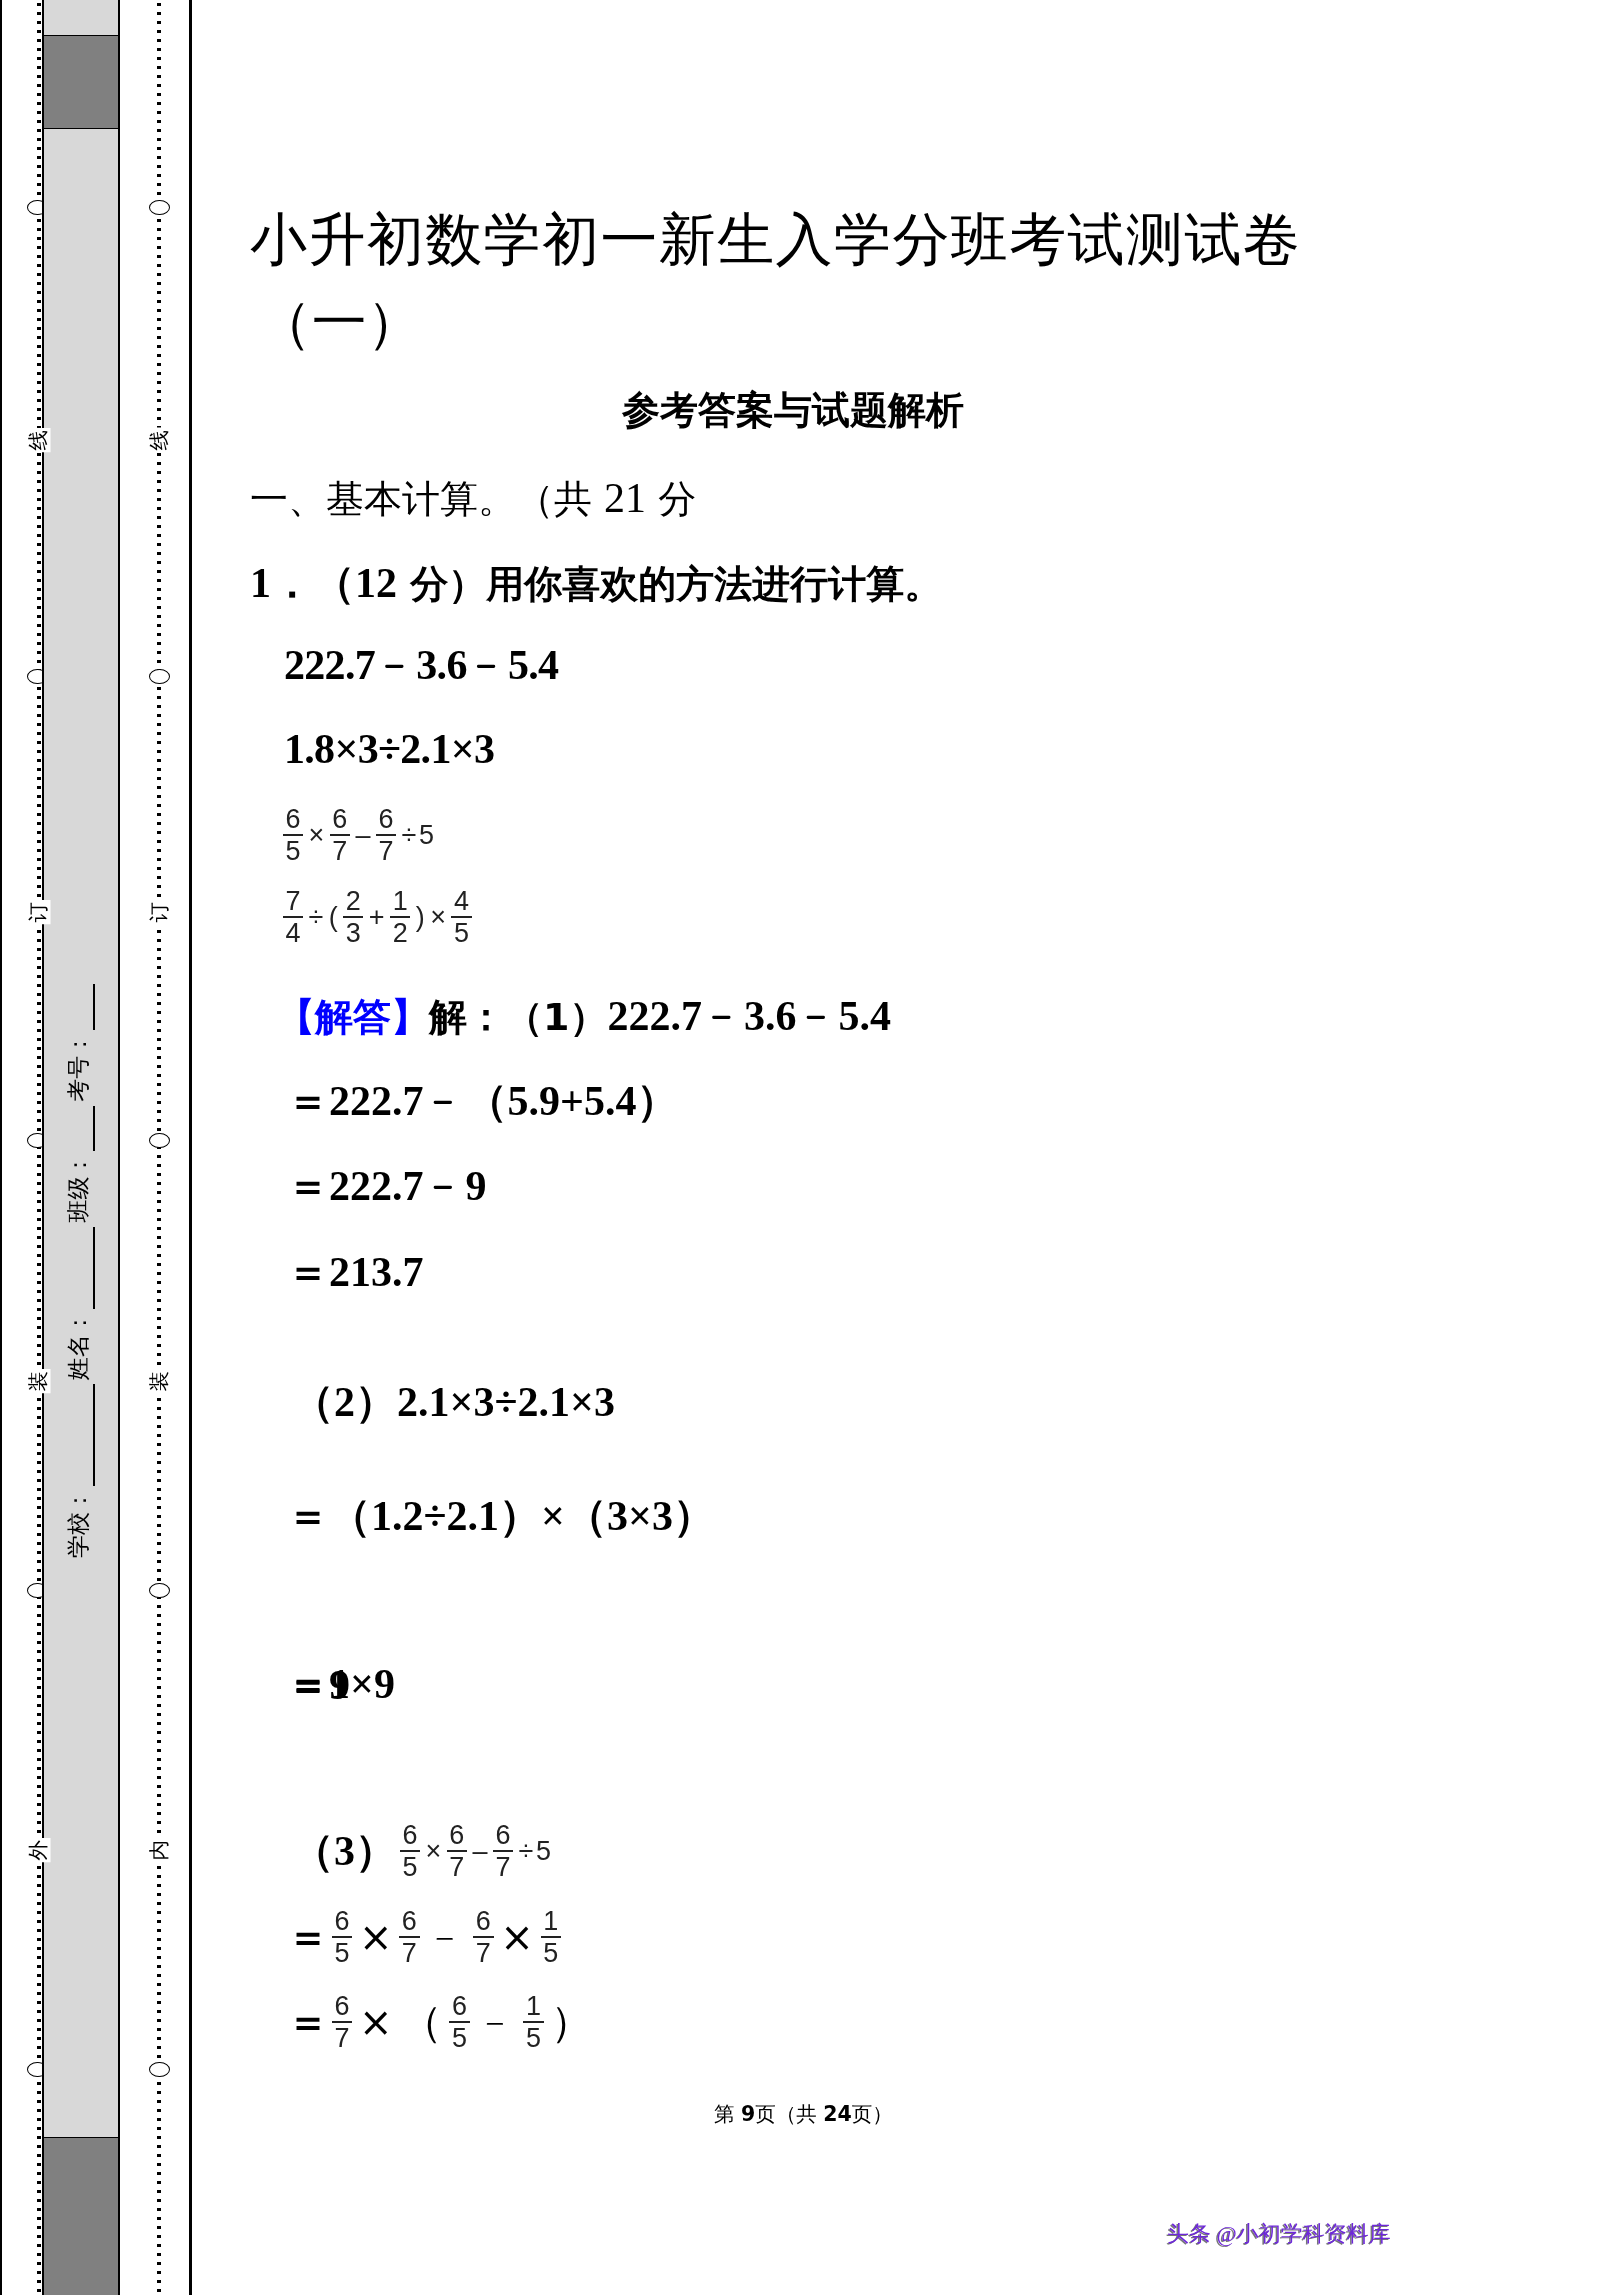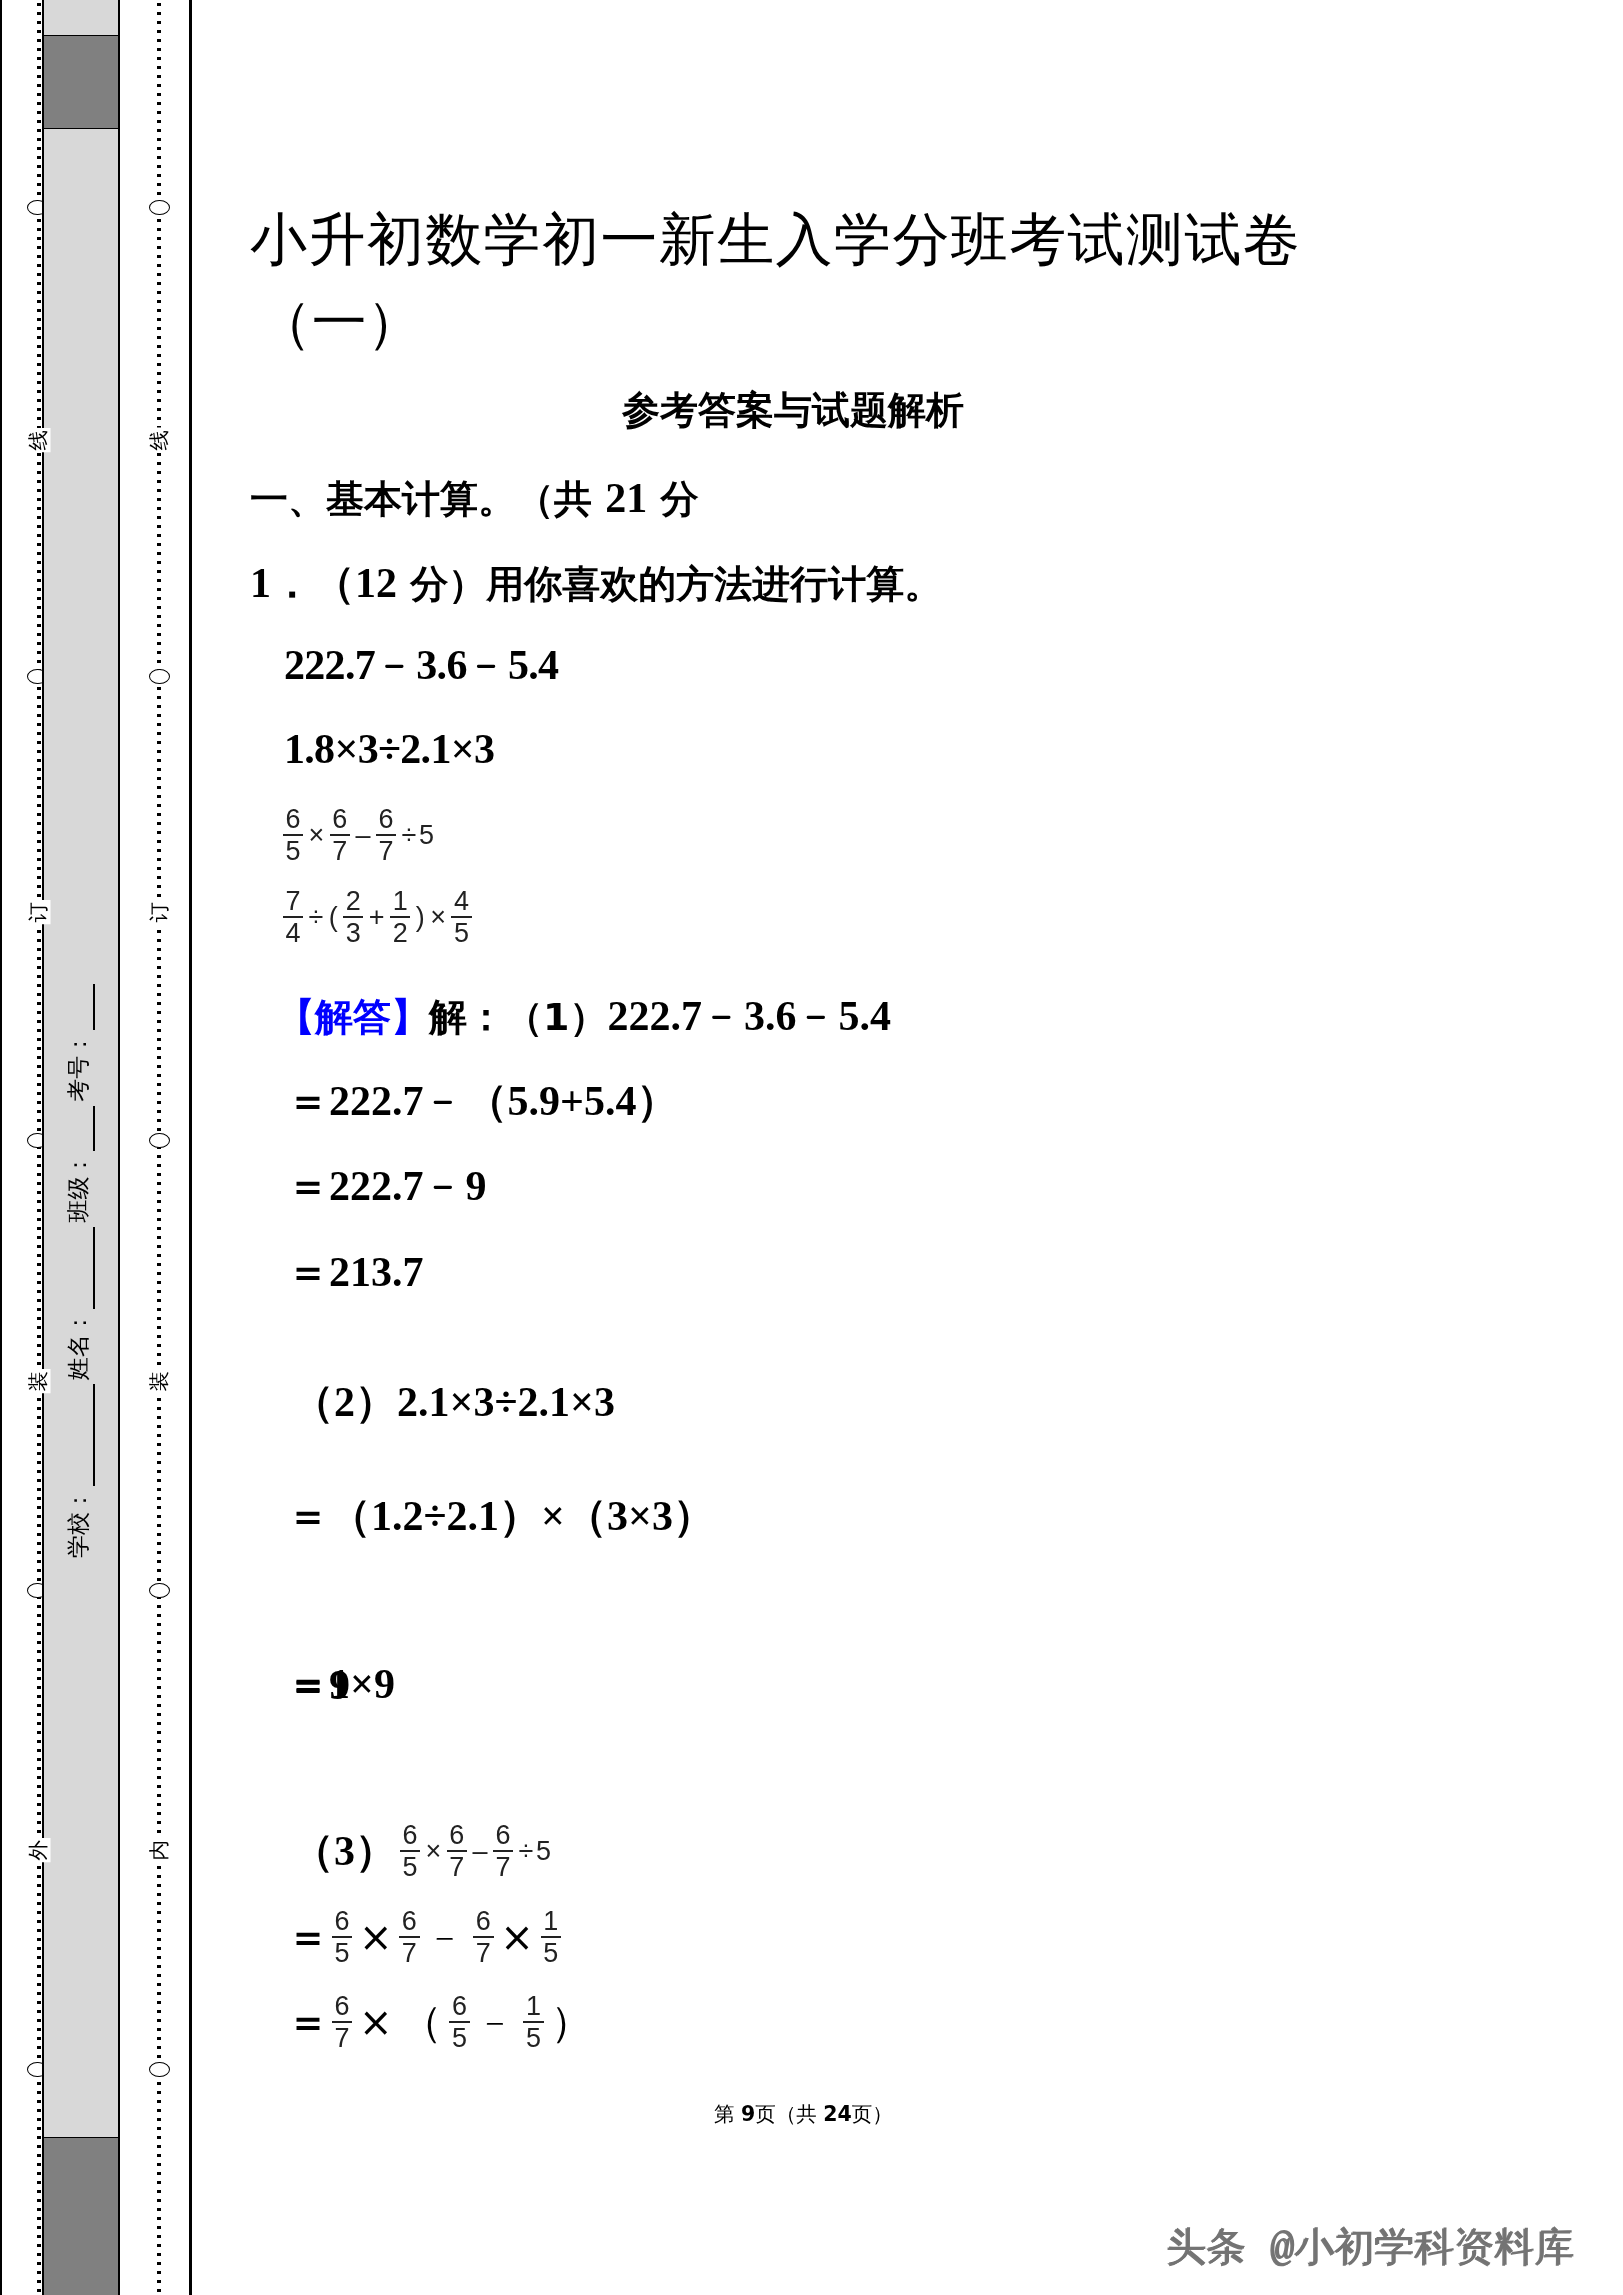--- a/index.html
+++ b/index.html
@@ -33,21 +33,21 @@
   .fields-wrap .lbl { padding-bottom:1.4px; }
   .fields-wrap .ln { display:inline-block; height:2px; background:#000; margin:0 4.1px 0 2.7px; }
 
   
   .content { position:absolute; left:250px; top:0; width:1295px; }
   .title { position:absolute; left:0; top:205px; font-family:"DejaVu Sans",sans-serif; font-size:57px;
            letter-spacing:1.4px; line-height:68px; white-space:nowrap; }
   .title-sub { position:absolute; left:6.8px; top:288px; font-family:"DejaVu Sans",sans-serif; font-size:55px; line-height:68px; }
   .subtitle { position:absolute; left:372px; top:386px; font-family:"DejaVu Sans",sans-serif; font-weight:bold;
               font-size:38px; line-height:48px; }
-  .section { position:absolute; left:0; top:474px; font-family:"DejaVu Sans",sans-serif; font-weight:bold;
+  .section { position:absolute; left:0; top:474px; font-family:"DejaVu Sans",sans-serif; font-weight:normal;
              font-size:38px; line-height:48px; white-space:nowrap; }
   .section .num { font-family:"Liberation Serif",serif; font-size:42px; }
   .q1 { position:absolute; left:0; top:559px; font-family:"DejaVu Sans",sans-serif; font-weight:bold;
         font-size:38px; line-height:48px; white-space:nowrap; }
   .q1 .num { font-family:"Liberation Serif",serif; font-size:42px; }
 
   .expr { position:absolute; font-family:"Liberation Serif",serif; font-weight:bold; font-size:42px; line-height:48px;
           white-space:nowrap; letter-spacing:-0.7px; }
   .frac-line { position:absolute; display:flex; align-items:center; font-family:"Liberation Sans",sans-serif;
                font-size:27px; color:#222; white-space:nowrap; }
@@ -64,22 +64,22 @@
   .step { position:absolute; left:37px; font-family:"Liberation Serif",serif; font-weight:bold; font-size:42px;
           line-height:48px; white-space:nowrap; }
   .step-frac { position:absolute; left:37px; display:flex; align-items:center; white-space:nowrap; }
   .step-frac .eq { font-family:"Liberation Serif",serif; font-weight:bold; font-size:42px; }
   .step-frac .frac { font-family:"Liberation Sans",sans-serif; font-size:27px; color:#222; }
   .step-frac .big { font-family:"DejaVu Sans",sans-serif; font-size:40px; margin:0 4.1px; }
   .step-frac .paren { font-family:"DejaVu Sans",sans-serif; font-size:42px; margin:0 4.1px; }
 
   .footer { position:absolute; left:714px; top:2100px; font-family:"DejaVu Serif",serif; font-size:20.5px; white-space:nowrap; }
   .footer b { font-family:"DejaVu Sans",sans-serif; }
-  .watermark { position:absolute; left:1167px; top:2219px; font-family:Liberation Mono, monospace; font-size:40px;
-               color:#737373; white-space:nowrap; text-shadow:-1.4px 1.4px 0 #777; }
+  .watermark { position:absolute; left:1167px; top:2219px; font-family:Liberation Serif, serif; font-size:22px;
+               color:#6d28d9; white-space:nowrap; text-shadow:-1.4px 1.4px 0 #777; }
 </style>
 </head>
 <body>
 
 <div class="sidebar">
   <div class="outer-border"></div>
   <div class="dots left"></div>
   <div class="dots right"></div>
 
   <div class="band">

